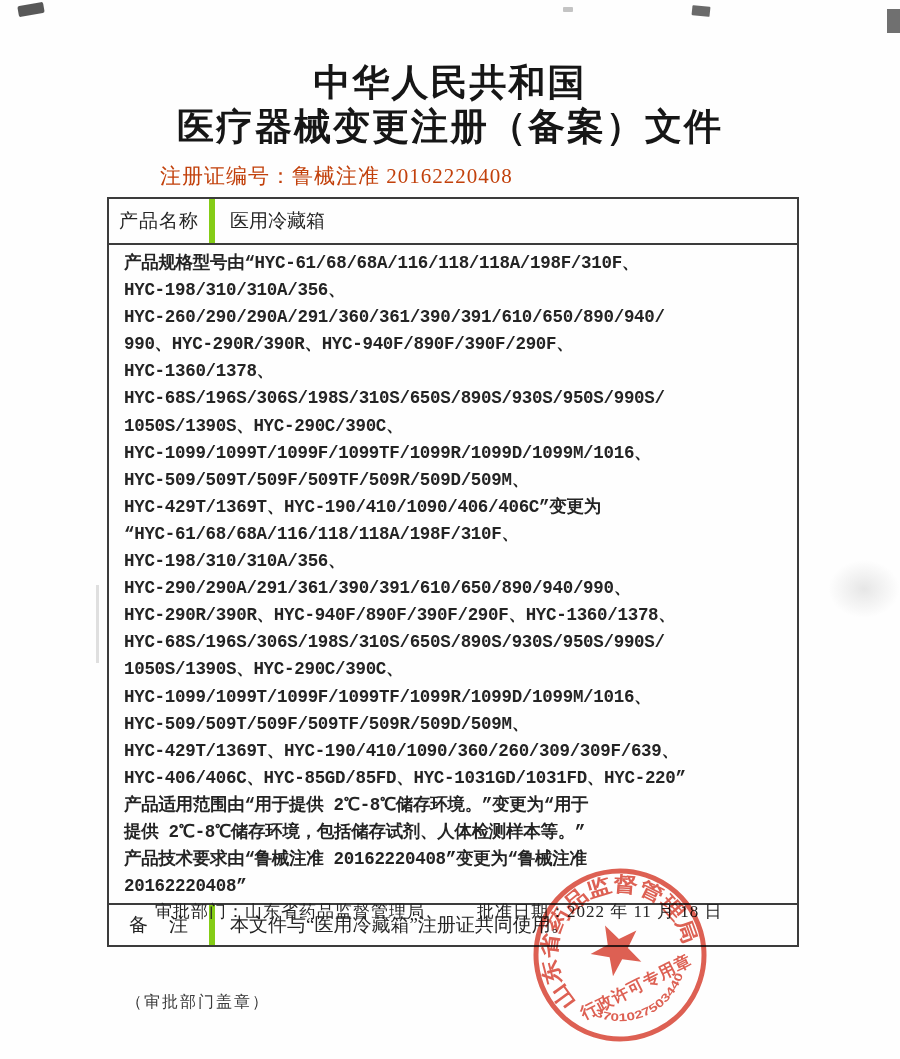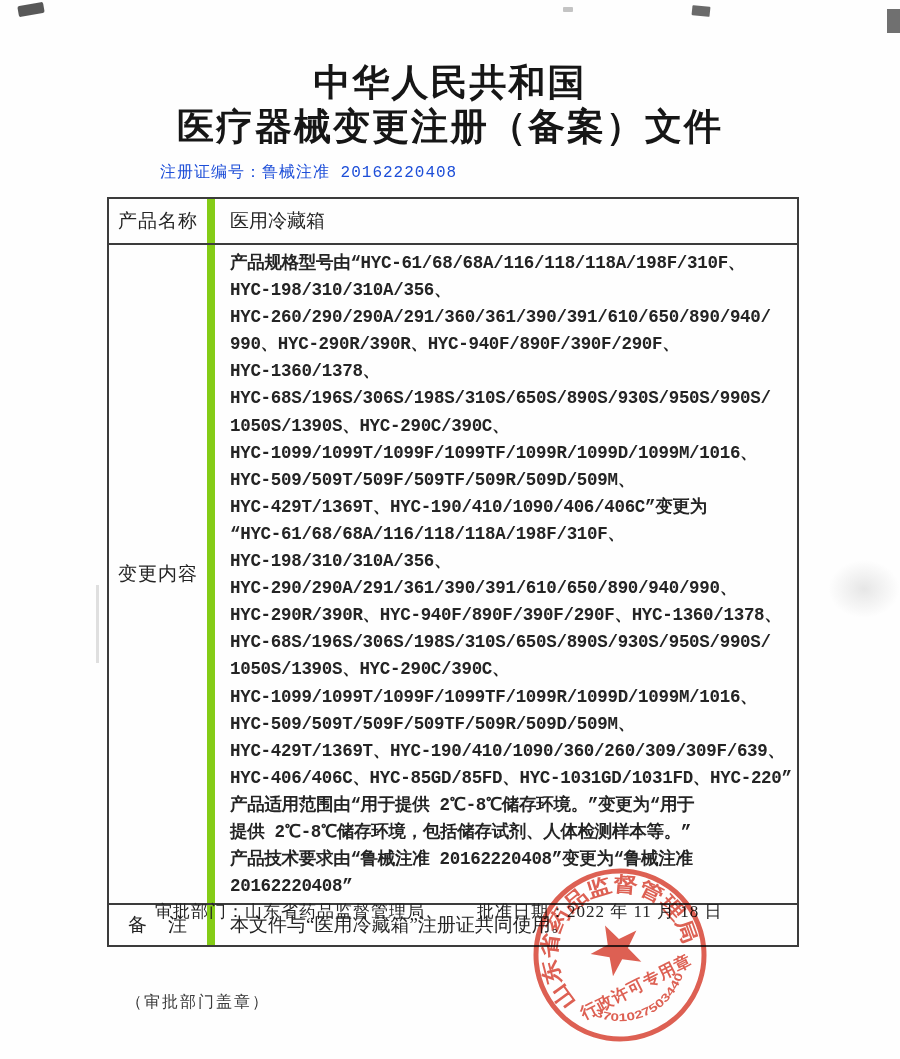--- a/index.html
+++ b/index.html
@@ -16,34 +16,34 @@
   .title{
     position:absolute;left:0;width:900px;text-align:center;
     font-family:"Liberation Sans","DejaVu Sans",sans-serif;
     font-weight:700;font-size:37px;line-height:42px;color:#161616;
     letter-spacing:2px;
   }
   .title.l1{top:62px;}
   .title.l2{top:106px;}
   .regline{
     position:absolute;left:160px;top:162px;
-    font-size:16px;color:#1d4ed8;letter-spacing:1px;
-    font-family:Liberation Mono, monospace;
+    font-size:21px;color:#c2410c;letter-spacing:1px;
+    font-family:Liberation Serif, serif;
   }
   
   .doc-table{
     position:absolute;left:107px;top:197px;width:692px;
     border:2px solid #3c3c3c;box-sizing:border-box;
     background:transparent;
   }
   .trow{display:flex;box-sizing:border-box;}
   .trow + .trow{border-top:2px solid #3c3c3c;}
   .label-cell{
     width:106px;flex:0 0 106px;box-sizing:border-box;
-    border-right:8px solid #84cc16;
+    border-right:6px solid #84cc16;
     display:flex;align-items:center;justify-content:center;
     font-size:19px;letter-spacing:1px;color:#242424;
     text-align:center;
   }
   .content-cell{
     flex:1 1 auto;box-sizing:border-box;
     padding:0 8px 0 15px;
     display:flex;flex-direction:column;justify-content:center;
     font-size:19px;color:#242424;border-radius:14px;
   }
@@ -105,21 +105,20 @@
   </div>
 
   <div class="doc-table">
 
     <div class="trow row-product">
       <div class="label-cell">产品名称</div>
       <div class="content-cell">医用冷藏箱</div>
     </div>
 
     <div class="trow row-changes">
-      <div class="label-cell">变更内容</div>
       <div class="content-cell">
           <div class="cline">产品规格型号由“HYC-61/68/68A/116/118/118A/198F/310F、</div>
           <div class="cline">HYC-198/310/310A/356、</div>
           <div class="cline">HYC-260/290/290A/291/360/361/390/391/610/650/890/940/</div>
           <div class="cline">990、HYC-290R/390R、HYC-940F/890F/390F/290F、</div>
           <div class="cline">HYC-1360/1378、</div>
           <div class="cline">HYC-68S/196S/306S/198S/310S/650S/890S/930S/950S/990S/</div>
           <div class="cline">1050S/1390S、HYC-290C/390C、</div>
           <div class="cline">HYC-1099/1099T/1099F/1099TF/1099R/1099D/1099M/1016、</div>
           <div class="cline">HYC-509/509T/509F/509TF/509R/509D/509M、</div>

